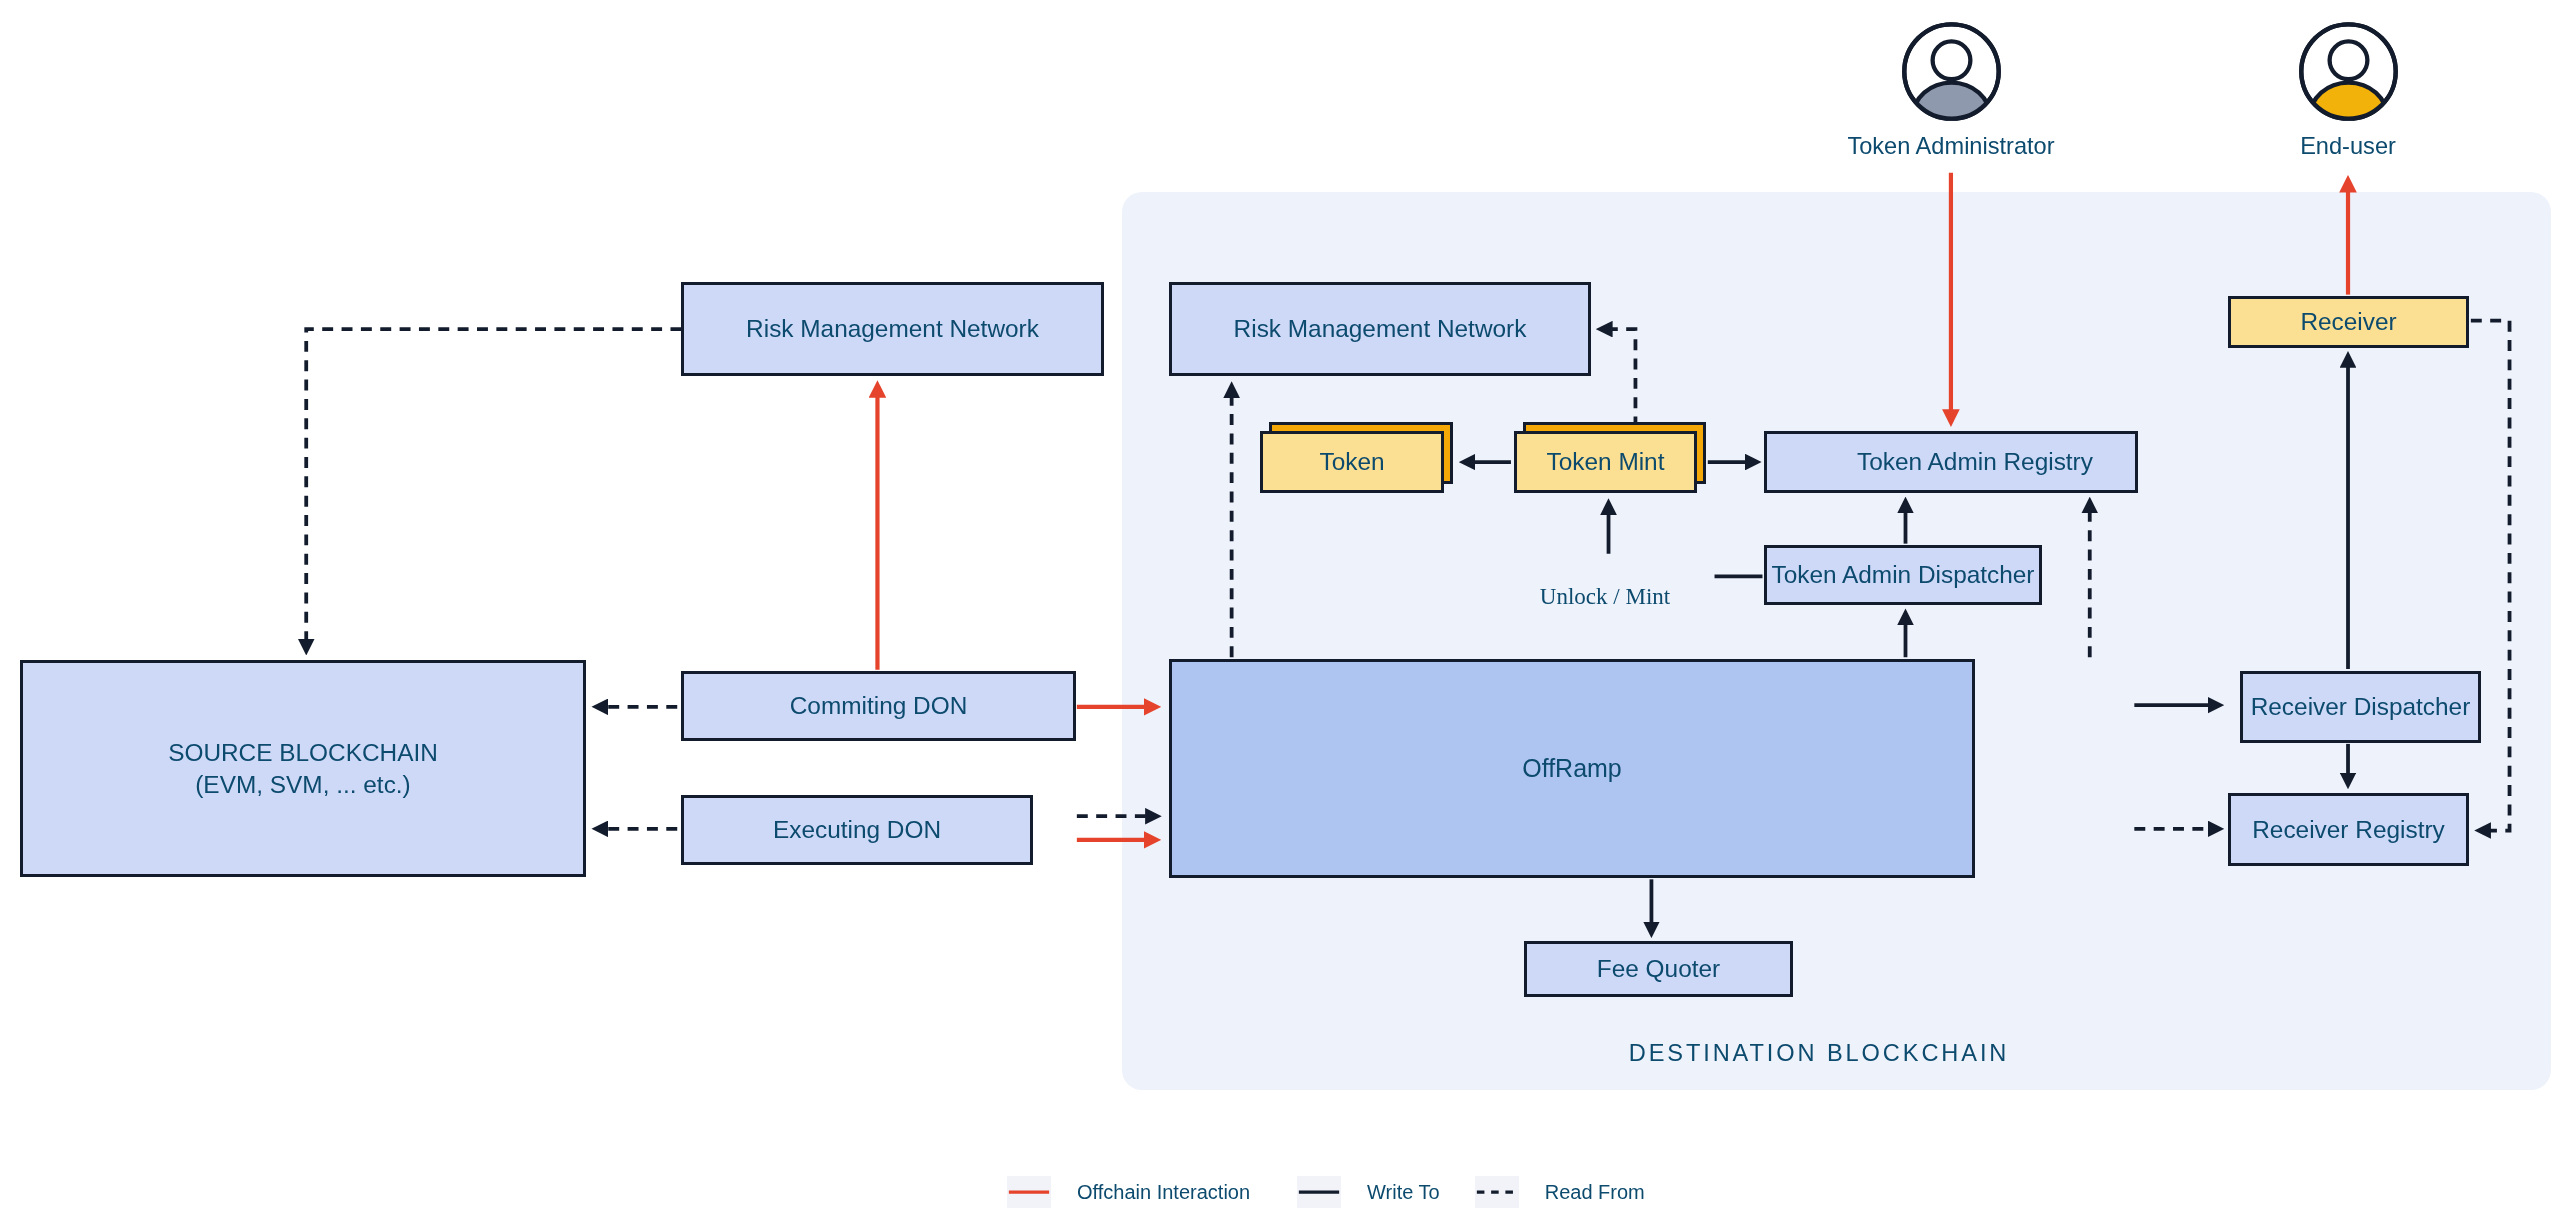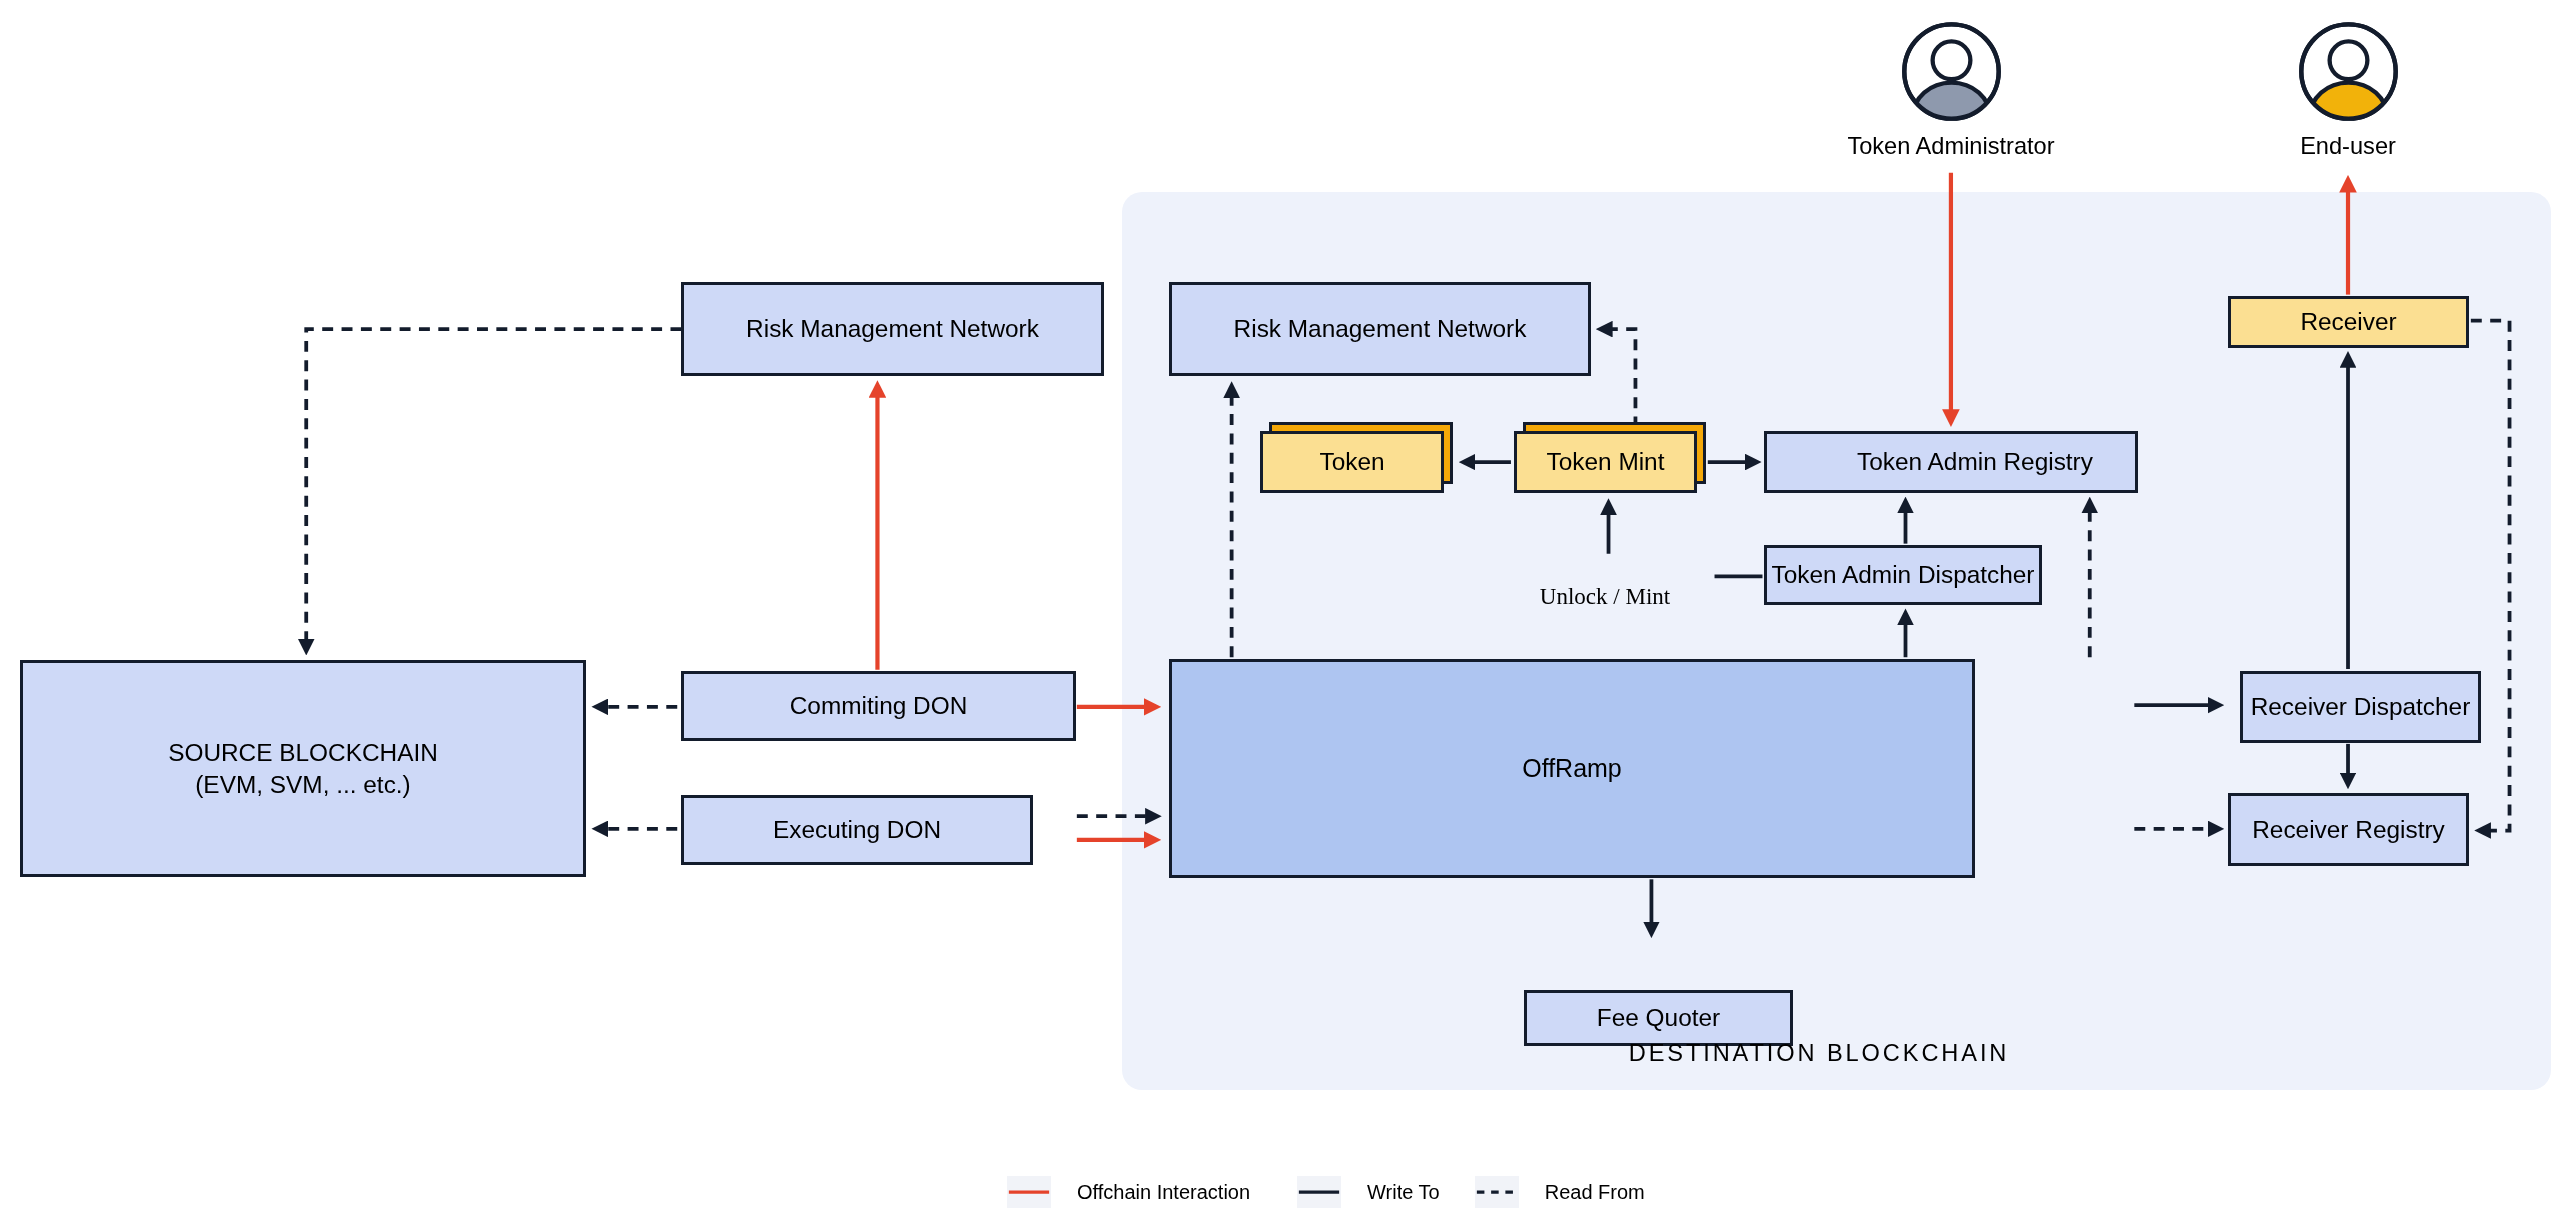--- a/index.html
+++ b/index.html
@@ -1,18 +1,18 @@
 <!DOCTYPE html>
 <html style="font-size:13.5px"><head>
 <meta charset="utf-8">
 <style>
   html,body{margin:0;padding:0;background:#ffffff;}
   #canvas{
     position:relative;width:2576px;height:1232px;background:#ffffff;overflow:hidden;
-    font-family:"Liberation Sans", sans-serif;color:#000000;
+    font-family:"Liberation Sans", sans-serif;color:#0c4a6e;
   }
   .dest-bg{
     position:absolute;left:1122px;top:192px;width:1429px;height:898px;
     background:#EEF2FB;border-radius:20px;
   }
   #wires{position:absolute;left:0;top:0;width:2576px;height:1232px;pointer-events:none;}
   .node{
     position:absolute;display:flex;align-items:center;justify-content:center;text-align:center;
     background:#CED9F7;border:3.4px solid #131C2C;box-sizing:border-box;
     font-size:24.4px;line-height:1.3;
@@ -166,21 +166,21 @@
   </div>
 
   <div class="free-label mono-label" style="left:1605px;top:564px;">
     <span>Unlock / Mint</span>
   </div>
 
   <div class="node big offramp" style="left:1169px;top:659px;width:806px;height:219px;">
     <span>OffRamp</span>
   </div>
 
-  <div class="node" style="left:1524px;top:990px;width:269px;height:56px;">
+  <div class="node" style="left:1524px;top:941px;width:269px;height:56px;">
     <span>Fee Quoter</span>
   </div>
 
   <div class="node yellow" style="left:2228px;top:296px;width:241px;height:52px;">
     <span>Receiver</span>
   </div>
 
   <div class="node" style="left:2228px;top:671px;width:241px;height:72px;margin-left:12px;">
     <span>Receiver Dispatcher</span>
   </div>

